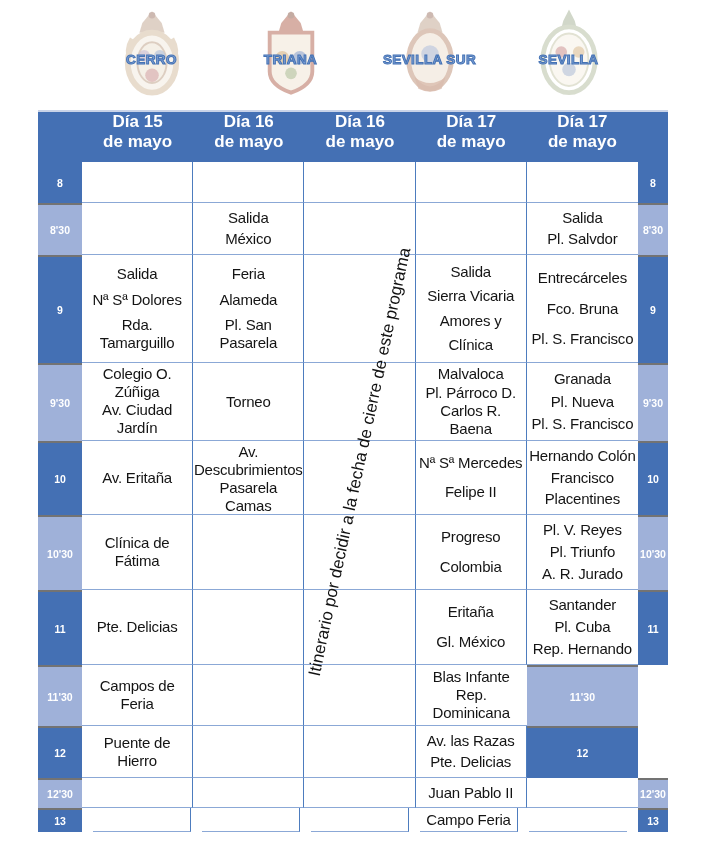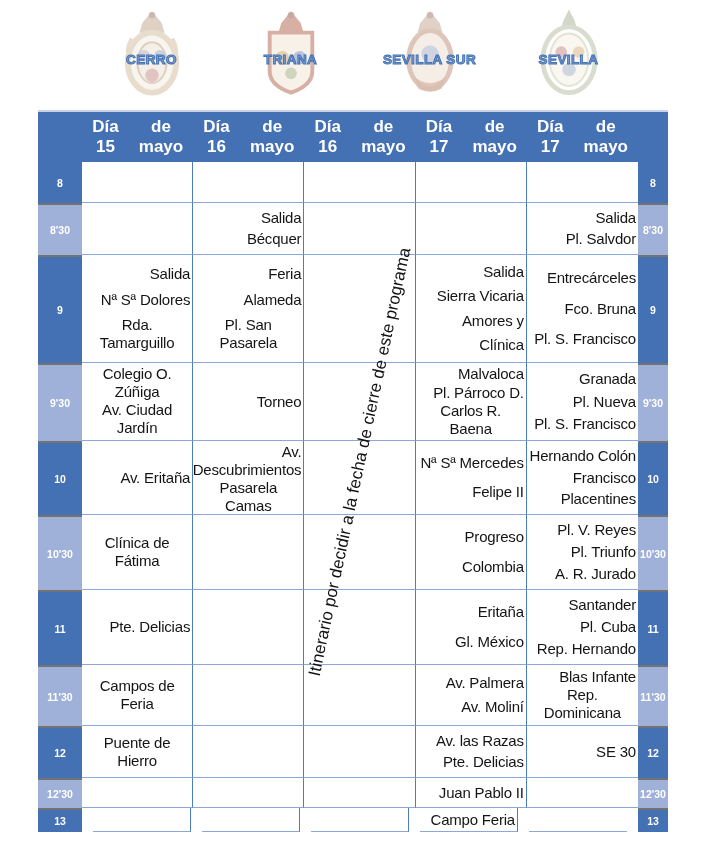--- a/index.html
+++ b/index.html
@@ -12,28 +12,28 @@
   .crest{width:62px;height:92px;}
   .org-label{position:absolute;left:-10px;right:-10px;top:46px;text-align:center;
              color:#7d9fd4;-webkit-text-stroke:1px #4472b4;
              font-weight:700;font-size:13.5px;letter-spacing:.4px;white-space:nowrap;}
 
   
   #table{position:absolute;left:38px;top:110px;width:630px;}
   .thead{display:grid;grid-template-columns:44px repeat(5,1fr) 30px;height:50px;
          background:#4470b4;border-top:2px solid #c9d3e8;}
   .th{grid-auto-rows:min-content;color:#ffffff;font-weight:700;font-size:17px;line-height:20px;
-      display:flex;flex-direction:row;align-items:center;justify-content:flex-start;text-align:center;}
+      display:flex;flex-direction:column;align-items:center;justify-content:flex-start;text-align:center;}
   .row{display:grid;grid-template-columns:44px repeat(5,1fr) 30px;}
   .time{background:#4470b4;color:#ffffff;font-size:10.5px;font-weight:700;
         display:flex;align-items:center;justify-content:center;border-top:2px solid #737373;}
   .time.half{background:#9fb1d9;}
   .row:first-child .time{border-top:none;}
   .cell{background:#ffffff;border-right:1px solid #4d7cbe;border-bottom:1px solid #8ba8d6;
-        display:flex;flex-direction:column;align-items:flex-end;justify-content:space-evenly;
+        display:flex;flex-direction:column;align-items:center;justify-content:space-evenly;
         text-align:center;font-size:15px;line-height:18px;color:#141414;
         padding:2px 2px;overflow:hidden;letter-spacing:-0.2px;}
   .cell.last{border-right:none;}
   .rotated-note{position:absolute;left:322px;top:352px;
                 transform:translate(-50%,-50%) rotate(-78deg);
                 white-space:nowrap;font-size:17px;color:#111111;z-index:5;}
 </style>
 </head>
 <body>
 
@@ -130,21 +130,21 @@
           <div class="cell"></div>
           <div class="cell"></div>
           <div class="cell last"></div>
           <div class="time">8</div>
         </div>
         <div class="row" style="height: 52px;">
           <div class="time half">8'30</div>
           <div class="cell"></div>
           <div class="cell">
             <div>Salida</div>
-            <div>Bécquer</div>
+            <div>México</div>
           </div>
           <div class="cell"></div>
           <div class="cell"></div>
           <div class="cell last">
             <div>Salida</div>
             <div>Pl. Salvdor</div>
           </div>
           <div class="time half">8'30</div>
         </div>
         <div class="row" style="height: 108px;">
@@ -254,44 +254,37 @@
           </div>
           <div class="time">11</div>
         </div>
         <div class="row" style="height: 61px;">
           <div class="time half">11'30</div>
           <div class="cell">
             <div>Campos de Feria</div>
           </div>
           <div class="cell"></div>
           <div class="cell"></div>
-          <div class="cell">
-            <div>Av. Palmera</div>
-            <div>Av. Moliní</div>
-          </div>
           <div class="cell last">
             <div>Blas Infante</div>
             <div>Rep. Dominicana</div>
           </div>
           <div class="time half">11'30</div>
         </div>
         <div class="row" style="height: 52px;">
           <div class="time">12</div>
           <div class="cell">
             <div>Puente de Hierro</div>
           </div>
           <div class="cell"></div>
           <div class="cell"></div>
           <div class="cell">
             <div>Av. las Razas</div>
             <div>Pte. Delicias</div>
           </div>
-          <div class="cell last">
-            <div>SE 30</div>
-          </div>
           <div class="time">12</div>
         </div>
         <div class="row" style="height: 30px;">
           <div class="time half">12'30</div>
           <div class="cell"></div>
           <div class="cell"></div>
           <div class="cell"></div>
           <div class="cell">
             <div>Juan Pablo II</div>
           </div>

